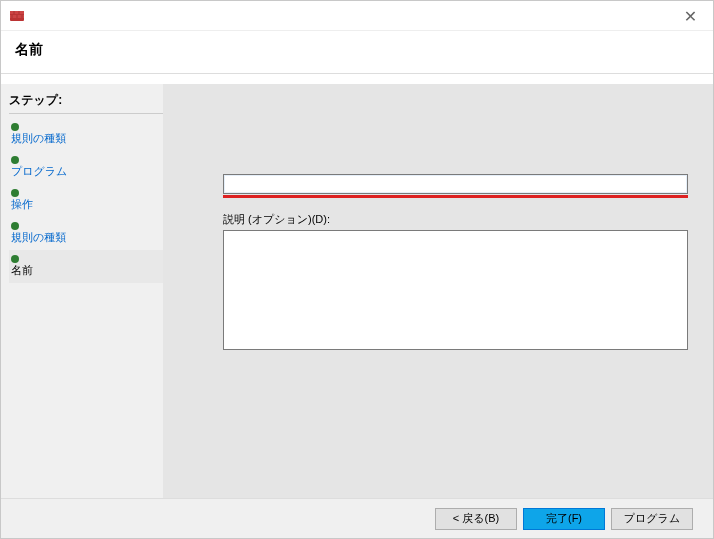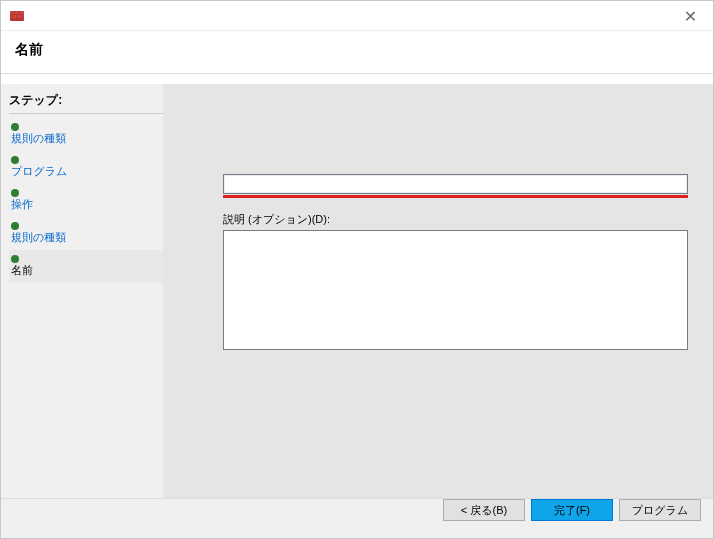--- a/index.html
+++ b/index.html
@@ -140,22 +140,23 @@
     resize: none;
     font-family: inherit;
   }
 
   .button-bar {
     position: absolute;
     bottom: 0; left: 0; right: 0;
     height: 40px;
     background: #f0f0f0;
     display: flex;
+    align-items: center;
     justify-content: flex-end;
-    padding-right: 12px;
+    padding-right: 20px;
     gap: 6px;
     border-top: 1px solid #ddd;
   }
   .btn {
     min-width: 82px;
     height: 22px;
     border: 1px solid #adadad;
     background: #e1e1e1;
     font-size: 11px;
     cursor: pointer;

